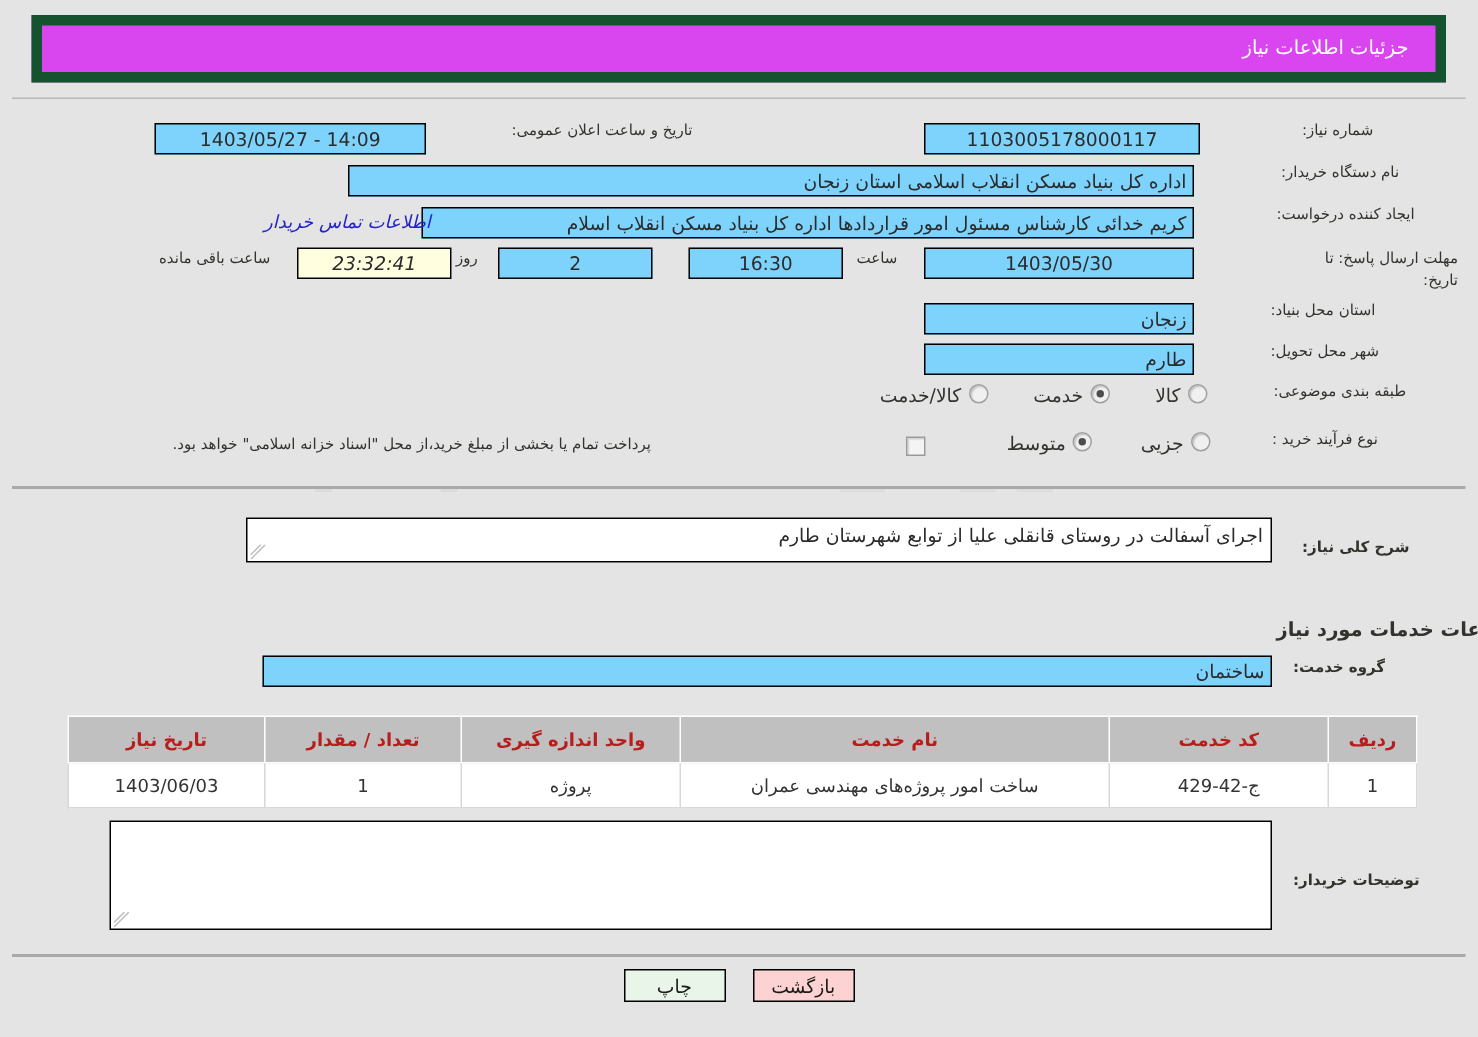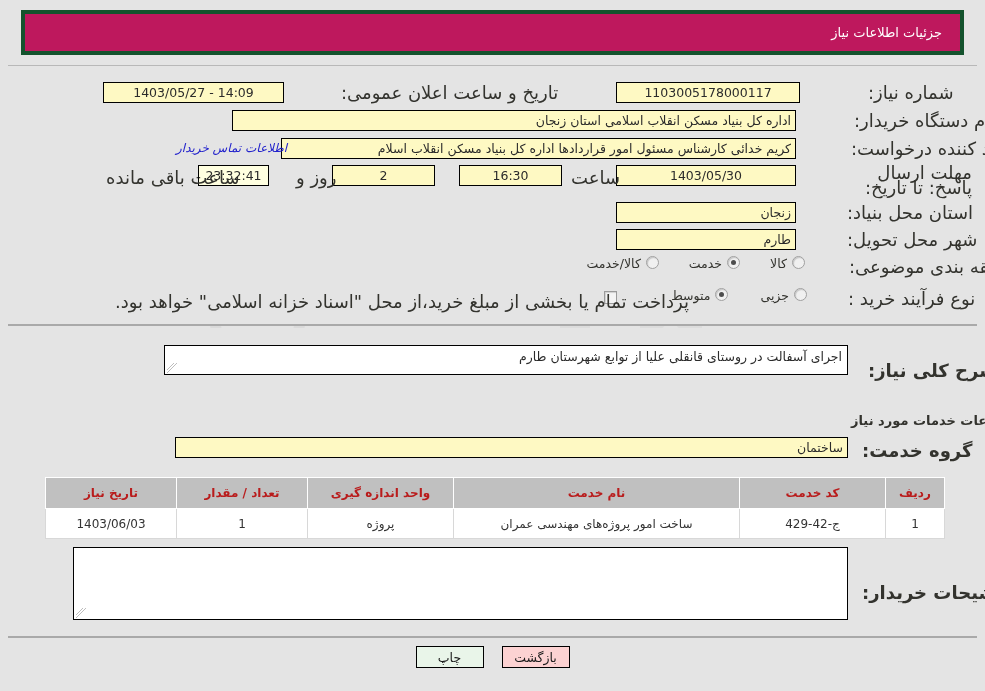--- a/index.html
+++ b/index.html
@@ -22,22 +22,22 @@
     pointer-events: none;
     z-index: 0;
     opacity: .30;
   }
 
   
   #title-bar {
     position: absolute;
     left: 21px; top: 10px;
     width: 943px; height: 45px;
-    background: #be185d;
-    border: 4px solid #14532d;
+    background: #d946ef;
+    border: 7px solid #14532d;
     box-sizing: border-box;
     display: flex;
     align-items: center;
     justify-content: flex-start;
     padding-right: 18px;
     z-index: 3;
   }
   #title-bar .t {
     color: #ffffff;
     font-size: 13px;
@@ -60,27 +60,27 @@
     width: 969px; height: 310px;
     background: #e4e4e4;
     border-bottom: 2px solid #a9a9a9;
     box-sizing: border-box;
     z-index: 2;
   }
 
   .row { position: absolute; display: flex; align-items: center; }
   .lbl {
     color: #33332e;
-    font-size: 18px;
+    font-size: 10px;
     white-space: nowrap;
   }
   .lbl.b { font-weight: bold; }
 
   .fld {
-    background: #fef9c3;
+    background: #7dd3fc;
     border: 1px solid #000000;
     box-sizing: border-box;
     height: 21px;
     line-height: 19px;
     font-size: 12.5px;
     color: #2b2b2b;
     padding: 0 4px;
     overflow: hidden;
     white-space: nowrap;
     text-align: center;
@@ -247,21 +247,21 @@
 <a class="lnk" style="position:absolute; left:176px; top:141px; z-index:5;font-style:italic;">اطلاعات تماس خریدار</a>
 
 <div style="position:absolute; left:860px; top:165px; width:112px; text-align:right; z-index:4;">
   <span class="lbl" style="white-space:normal; display:block; line-height:15px;">مهلت ارسال پاسخ: تا تاریخ:</span>
 </div>
 <div class="fld" style="position:absolute; left:616px; top:165px; width:180px; z-index:4;">1403/05/30</div>
 <span class="lbl" style="position:absolute; left:571px; top:167px; z-index:4;">ساعت</span>
 <div class="fld" style="position:absolute; left:459px; top:165px; width:103px; z-index:4;">16:30</div>
 <div class="fld" style="position:absolute; left:332px; top:165px; width:103px; z-index:4;">2</div>
 <span class="lbl" style="position:absolute; left:296px; top:167px; z-index:4;">روز و</span>
-<div class="fld cream" style="position:absolute; left:198px; top:165px; width:71px; z-index:4;">23:32:41</div>
+<div class="fld cream" style="position:absolute; left:198px; top:165px; width:103px; z-index:4;font-style:italic;">23:32:41</div>
 <span class="lbl" style="position:absolute; left:106px; top:167px; z-index:4;">ساعت باقی مانده</span>
 
 <div class="row" style="left:847px; top:202px; z-index:4;">
   <span class="lbl">استان محل بنیاد:</span>
 </div>
 <div class="fld rt" style="position:absolute; left:616px; top:202px; width:180px; z-index:4;">زنجان</div>
 
 <div class="row" style="left:847px; top:229px; z-index:4;">
   <span class="lbl">شهر محل تحویل:</span>
 </div>

